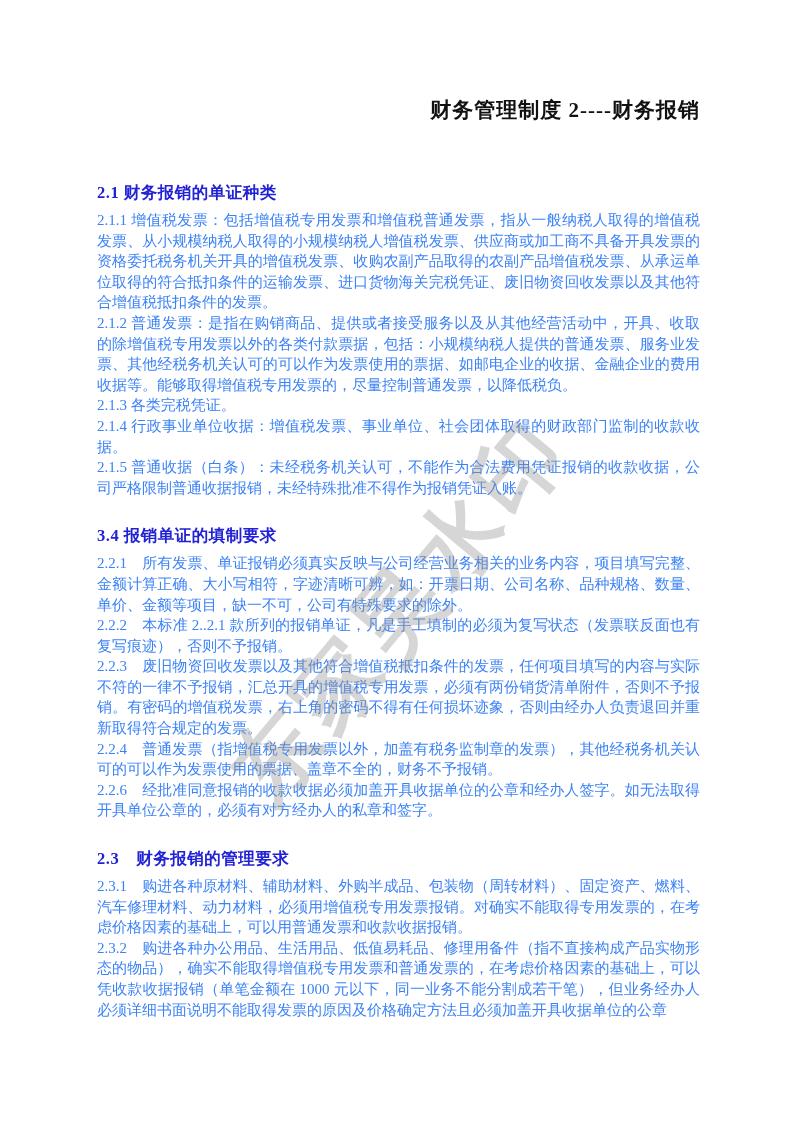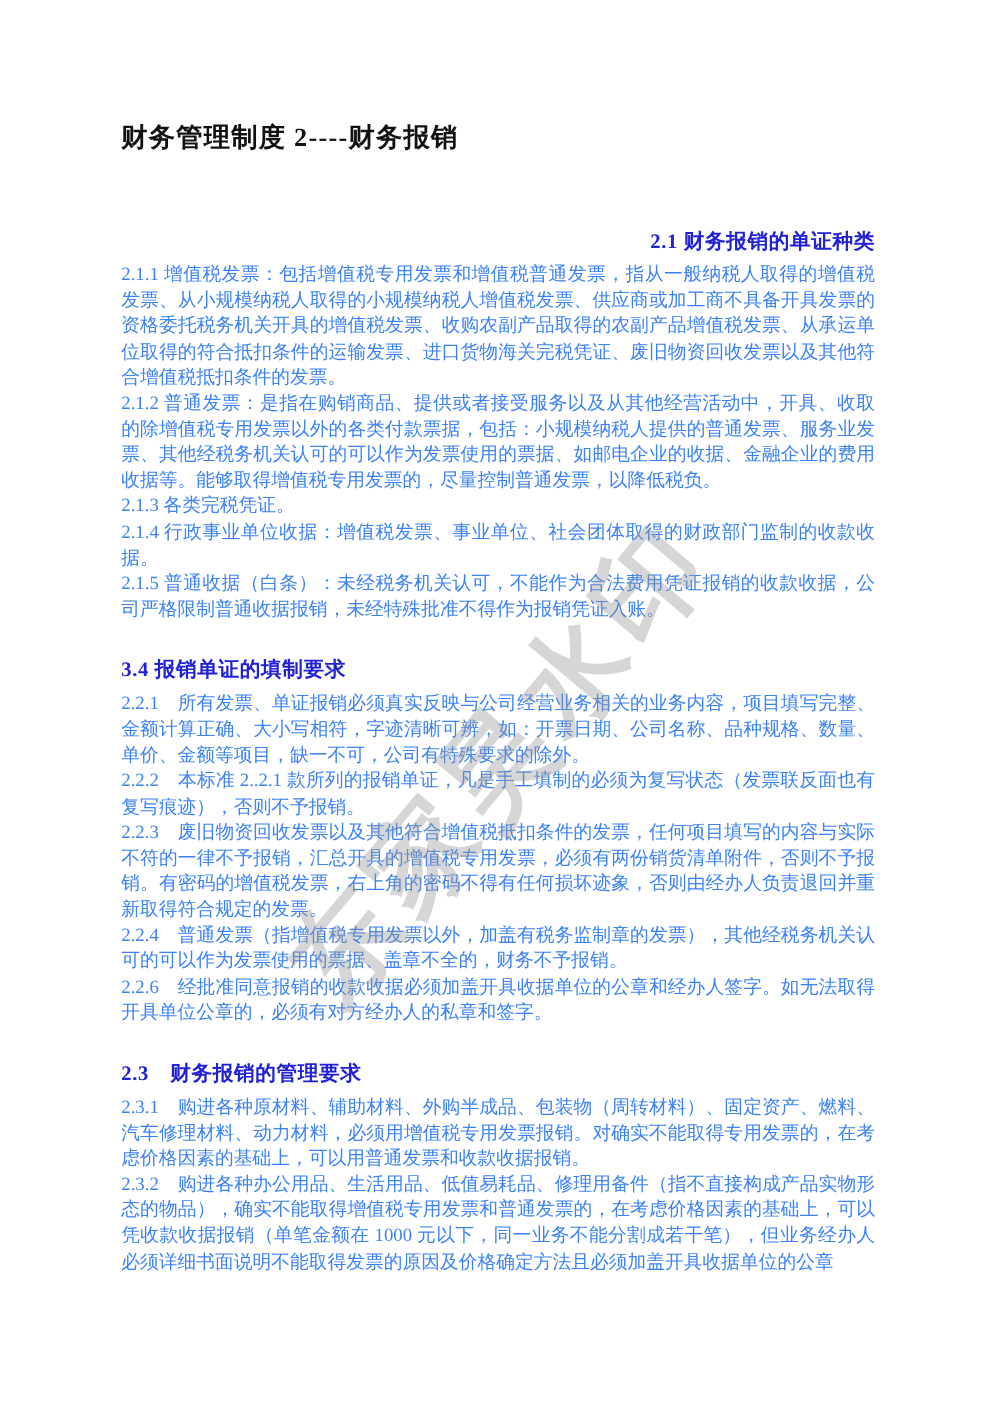--- a/index.html
+++ b/index.html
@@ -18,34 +18,34 @@
     color: #1c1c1c;
   }
   .content {
     position: relative;
     z-index: 1;
     padding: 96px 100px 0 97px;
   }
   .doc-title {
     font-size: 21px;
     font-weight: bold;
-    text-align: left;
+    text-align: right;
     letter-spacing: 1px;
     margin: 0 0 58px 0;
     color: #111111;
   }
   .section { margin: 0; }
   .section h2 {
     font-size: 16.5px;
     font-weight: bold;
     color: #2121d6;
     margin: 27px 0 6px 0;
     letter-spacing: 0.5px;
   }
-  .section:first-child h2 { margin-top: 0; text-align: right; }
+  .section:first-child h2 { margin-top: 0; }
   .section p {
     font-size: 15px;
     line-height: 20.6px;
     margin: 0;
     text-align: justify;
     text-justify: inter-ideograph;
     word-break: break-all;
     color: #3b82f6;
   }
   .watermark {

